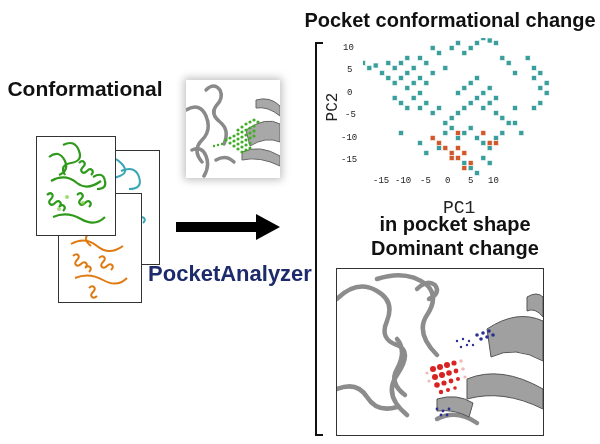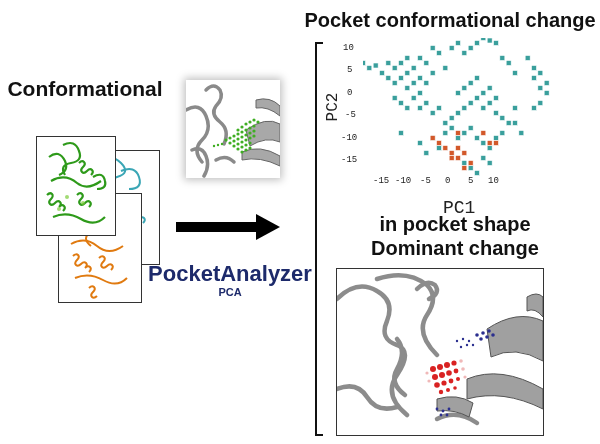--- a/index.html
+++ b/index.html
@@ -121,21 +121,20 @@
 
 <div class="abs" style="left:176px;top:212px;">
   <svg width="104" height="30" viewBox="0 0 104 30">
     <rect x="0" y="10" width="82" height="10" fill="#000"></rect>
     <polygon points="80,2 104,15 80,28" fill="#000"></polygon>
   </svg>
 </div>
 
 <div class="abs" style="left:146px;top:262px;width:168px;text-align:center;">
   <div class="brand" style="font-size:22px;line-height:24px;">PocketAnalyzer</div>
-  <div class="brand" style="font-size:11px;line-height:12px;">PCA</div>
 </div>
 
 <div class="abs" style="left:315px;top:42px;width:8px;height:394px;border-left:2px solid #111;">
   <div style="position:absolute;left:0;top:0;width:6px;border-top:2px solid #111;"></div>
   <div style="position:absolute;left:0;bottom:0;width:6px;border-top:2px solid #111;"></div>
 </div>
 
 <div class="abs heading" style="left:300px;top:8px;width:300px;font-size:20px;">Pocket conformational change</div>
 
 <div class="abs" style="left:325px;top:38px;width:250px;height:160px;font-family:Liberation Mono, monospace;">

